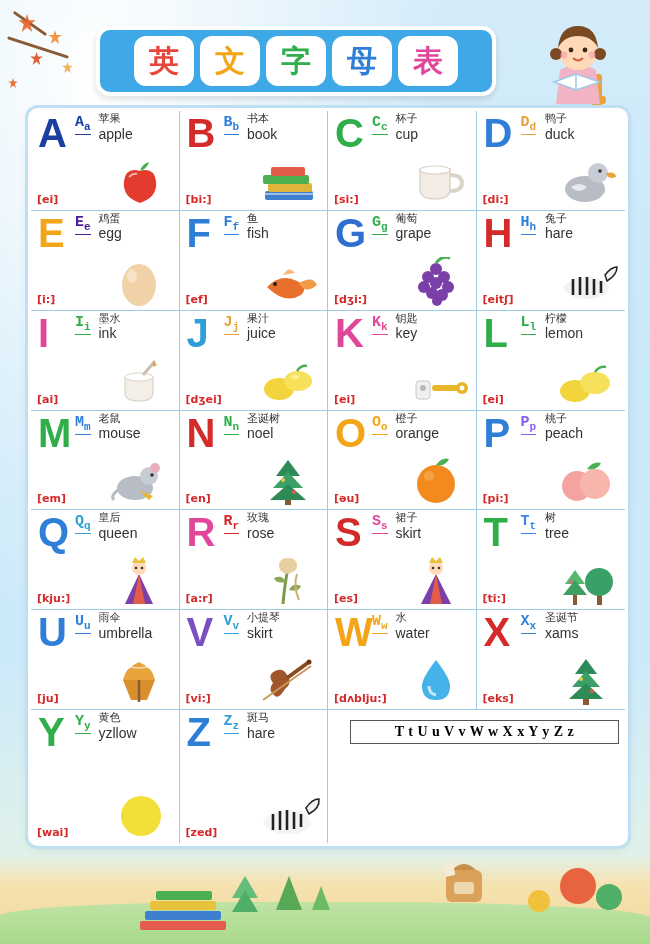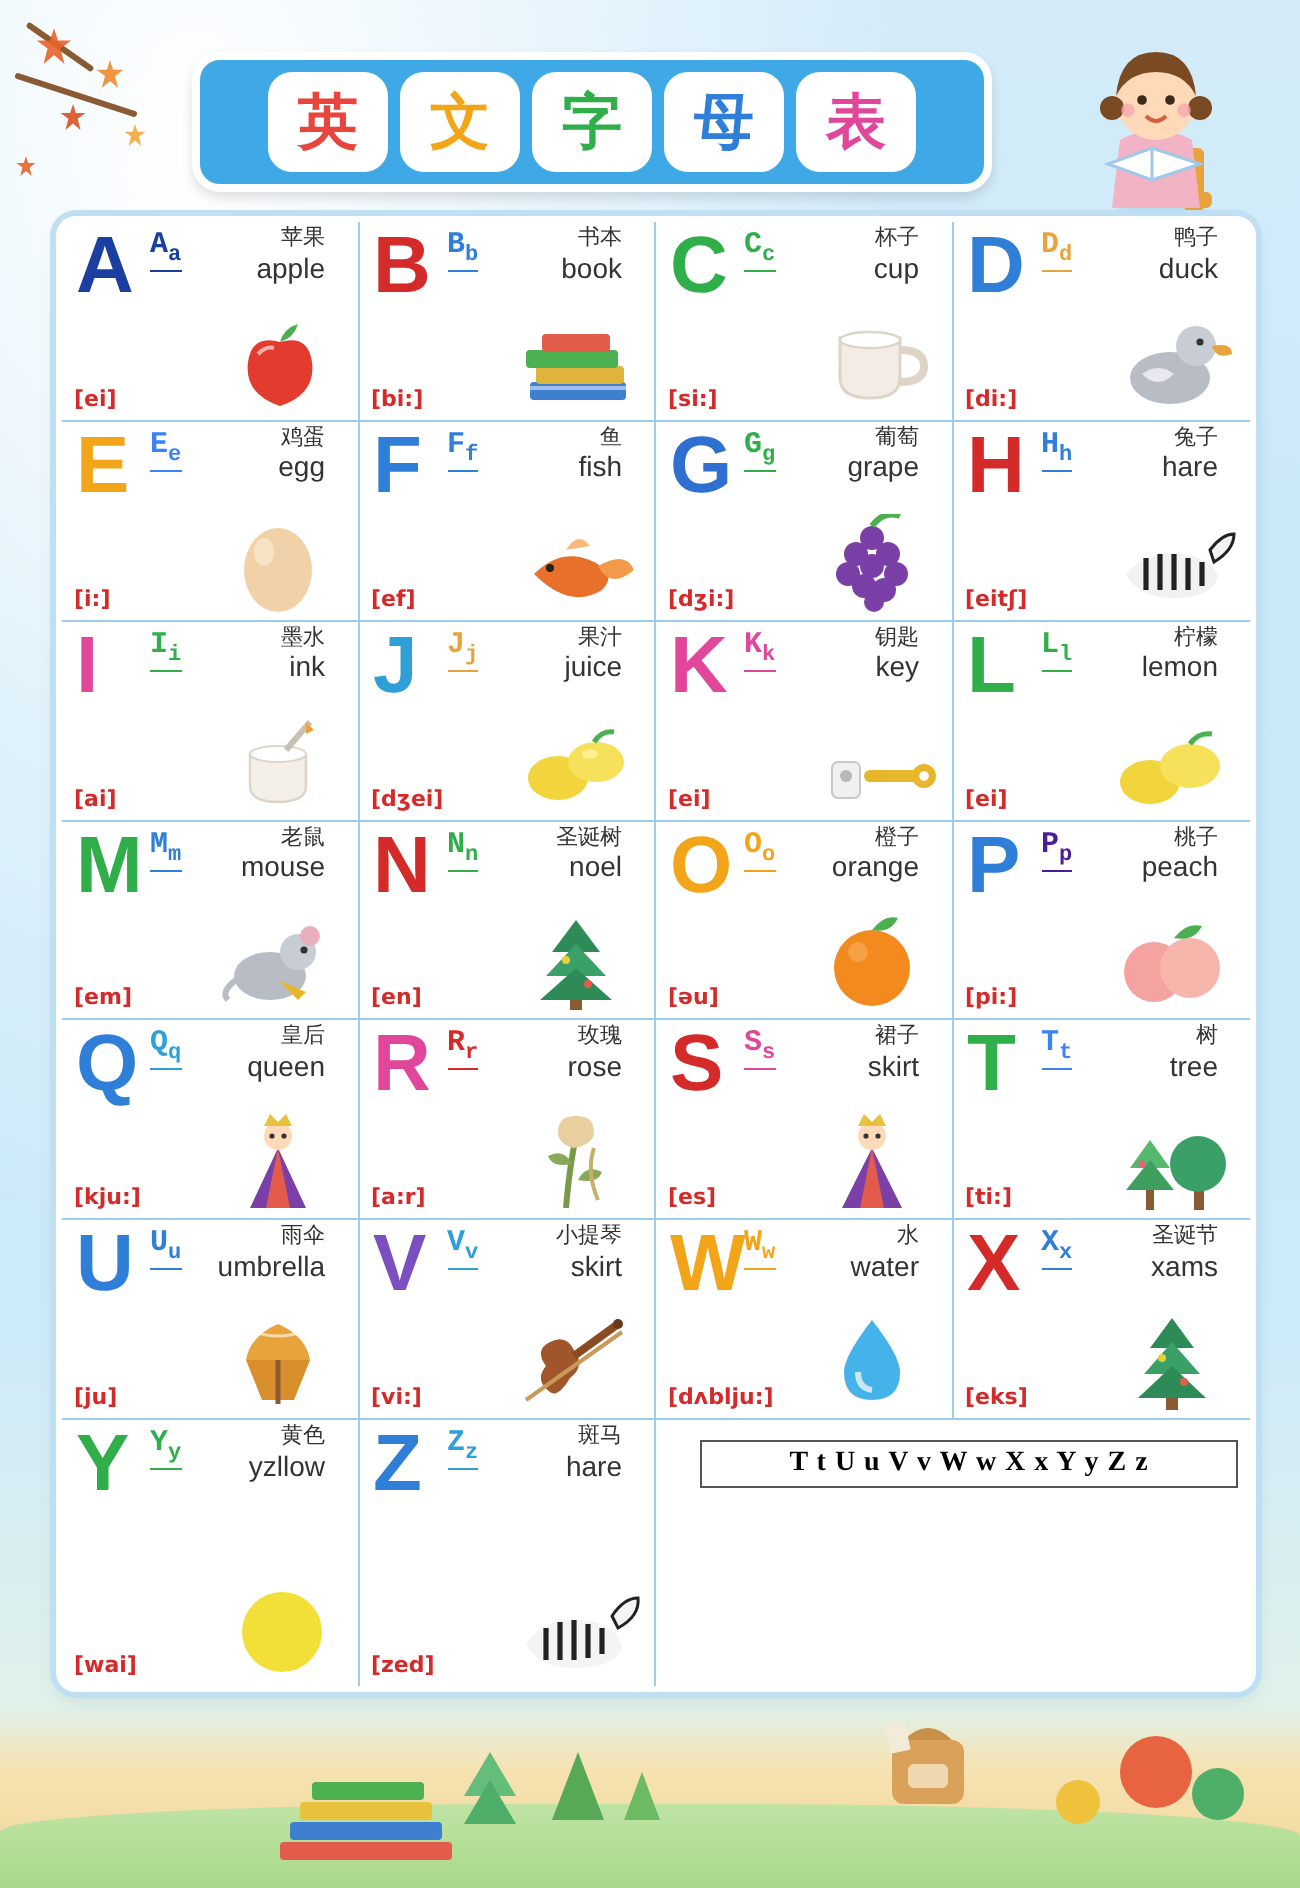--- a/index.html
+++ b/index.html
@@ -154,22 +154,22 @@
     font-size: 15px;
     font-weight: bold;
     line-height: 1;
     border-bottom: 1.5px solid currentColor;
     padding-bottom: 1px;
     font-family: Liberation Mono, monospace;
   }
   .pair sub { font-size: 11px; }
   .word {
     position: absolute;
-    right: 16px; top: 2px;
-    text-align: right;
+    right: 6px; top: 2px;
+    text-align: left;
     line-height: 1.15;
     width: 74px;
   }
   .cn { font-size: 11px; color: #333; font-family: "DejaVu Sans", sans-serif; }
   .en { font-size: 14px; color: #333; }
   .ipa {
     position: absolute;
     left: 6px; bottom: 4px;
     font-size: 11px;
     font-weight: bold;
@@ -318,21 +318,21 @@
           <ellipse cx="34" cy="32" rx="20" ry="13" fill="#b8bcc4"></ellipse>
           <circle cx="47" cy="16" r="10" fill="#c8ccd4"></circle>
           <path d="M55 16 q10 -2 10 4 q-8 3 -10 -4z" fill="#e8a33c"></path>
           <circle cx="49" cy="14" r="1.8" fill="#333"></circle>
           <path d="M20 30 q8 -6 16 0 q-8 8 -16 0z" fill="#e8e8ee"></path>
         </svg>
       </div>
 
       <div class="cell">
         <div class="big" style="color:#f3a51a">E</div>
-        <div class="pair" style="color:#3b82f6">E<sub>e</sub></div>
+        <div class="pair" style="color:#4c1d95">E<sub>e</sub></div>
         <div class="word">
           <div class="cn">鸡蛋</div>
           <div class="en">egg</div>
         </div>
         <div class="ipa" style="color:#d42a2a">[i:]</div>
         <svg class="pic" viewBox="0 0 70 50">
           <ellipse cx="34" cy="28" rx="17" ry="21" fill="#f1d2a8"></ellipse>
           <ellipse cx="27" cy="19" rx="5" ry="7" fill="#f8e6ca" opacity=".8"></ellipse>
         </svg>
       </div>
@@ -508,21 +508,21 @@
         <div class="ipa" style="color:#d42a2a">[əu]</div>
         <svg class="pic" viewBox="0 0 70 50">
           <circle cx="34" cy="28" r="19" fill="#f28a1e"></circle>
           <circle cx="27" cy="20" r="5" fill="#f7ab52" opacity=".7"></circle>
           <path d="M34 9 q6 -8 13 -6 q-4 8 -13 6z" fill="#4caf50"></path>
         </svg>
       </div>
 
       <div class="cell">
         <div class="big" style="color:#2f7fd8">P</div>
-        <div class="pair" style="color:#4c1d95">P<sub>p</sub></div>
+        <div class="pair" style="color:#8b5cf6">P<sub>p</sub></div>
         <div class="word">
           <div class="cn">桃子</div>
           <div class="en">peach</div>
         </div>
         <div class="ipa" style="color:#d42a2a">[pi:]</div>
         <svg class="pic" viewBox="0 0 70 50">
           <circle cx="26" cy="30" r="15" fill="#f4a3a0"></circle>
           <circle cx="44" cy="28" r="15" fill="#f6b6ac"></circle>
           <path d="M36 13 q6 -8 14 -6 q-4 8 -14 6z" fill="#4caf50"></path>
         </svg>

